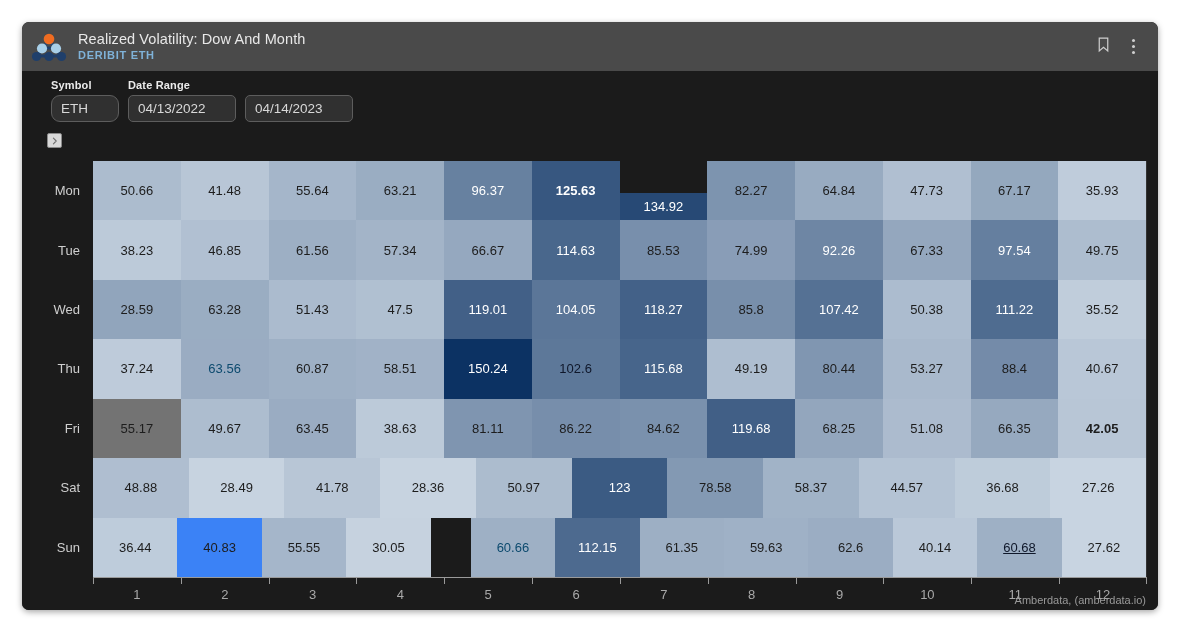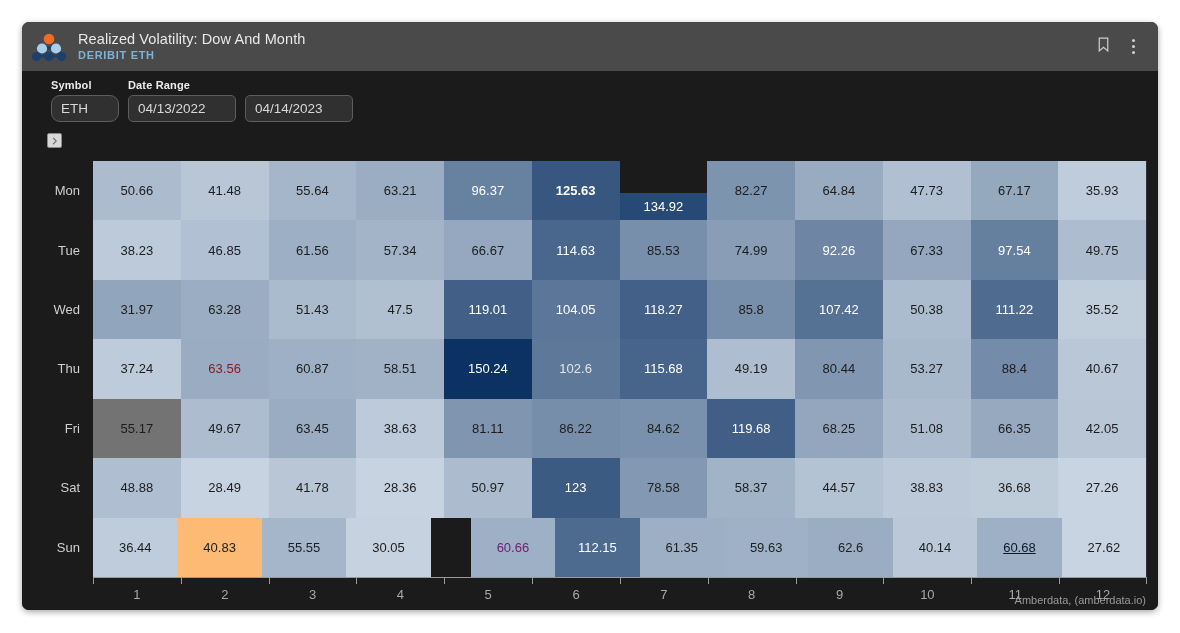--- a/index.html
+++ b/index.html
@@ -367,81 +367,80 @@
               <div class="heat-cell" style="background: rgb(149, 168, 191); color: rgb(29, 29, 29);">66.67</div>
               <div class="heat-cell" style="background: rgb(73, 103, 140); color: rgb(255, 255, 255);">114.63</div>
               <div class="heat-cell" style="background: rgb(120, 143, 172); color: rgb(29, 29, 29);">85.53</div>
               <div class="heat-cell" style="background: rgb(137, 157, 183); color: rgb(29, 29, 29);">74.99</div>
               <div class="heat-cell" style="background: rgb(110, 134, 164); color: rgb(255, 255, 255);">92.26</div>
               <div class="heat-cell" style="background: rgb(148, 167, 190); color: rgb(29, 29, 29);">67.33</div>
               <div class="heat-cell" style="background: rgb(101, 127, 159); color: rgb(255, 255, 255);">97.54</div>
               <div class="heat-cell" style="background: rgb(173, 189, 207); color: rgb(29, 29, 29);">49.75</div>
             </div>
             <div class="heat-row">
-              <div class="heat-cell" style="background: rgb(145, 165, 188); color: rgb(29, 29, 29);">31.97</div>
+              <div class="heat-cell" style="background: rgb(145, 165, 188); color: rgb(29, 29, 29);">28.59</div>
               <div class="heat-cell" style="background: rgb(154, 173, 194); color: rgb(29, 29, 29);">63.28</div>
               <div class="heat-cell" style="background: rgb(171, 187, 206); color: rgb(29, 29, 29);">51.43</div>
               <div class="heat-cell" style="background: rgb(176, 192, 209); color: rgb(29, 29, 29);">47.5</div>
               <div class="heat-cell" style="background: rgb(66, 96, 135); color: rgb(255, 255, 255);">119.01</div>
               <div class="heat-cell" style="background: rgb(91, 118, 152); color: rgb(255, 255, 255);">104.05</div>
               <div class="heat-cell" style="background: rgb(67, 97, 136); color: rgb(255, 255, 255);">118.27</div>
               <div class="heat-cell" style="background: rgb(120, 143, 171); color: rgb(29, 29, 29);">85.8</div>
               <div class="heat-cell" style="background: rgb(85, 113, 148); color: rgb(255, 255, 255);">107.42</div>
               <div class="heat-cell" style="background: rgb(172, 188, 207); color: rgb(29, 29, 29);">50.38</div>
               <div class="heat-cell" style="background: rgb(79, 108, 144); color: rgb(255, 255, 255);">111.22</div>
               <div class="heat-cell" style="background: rgb(192, 205, 219); color: rgb(29, 29, 29);">35.52</div>
             </div>
             <div class="heat-row">
               <div class="heat-cell" style="background: rgb(190, 203, 218); color: rgb(29, 29, 29);">37.24</div>
-              <div class="heat-cell" style="background: rgb(154, 172, 194); color: #7f1d1d;">63.56</div>
+              <div class="heat-cell" style="background: rgb(154, 172, 194); color: #0c4a6e;">63.56</div>
               <div class="heat-cell" style="background: rgb(158, 176, 197); color: rgb(29, 29, 29);">60.87</div>
               <div class="heat-cell" style="background: rgb(161, 178, 199); color: rgb(29, 29, 29);">58.51</div>
               <div class="heat-cell" style="background: rgb(12, 50, 99); color: rgb(255, 255, 255);">150.24</div>
-              <div class="heat-cell" style="background: rgb(93, 120, 153); color: #e5e5e5;">102.6</div>
+              <div class="heat-cell" style="background: rgb(93, 120, 153); color: #0f172a;">102.6</div>
               <div class="heat-cell" style="background: rgb(71, 101, 139); color: rgb(255, 255, 255);">115.68</div>
               <div class="heat-cell" style="background: rgb(174, 190, 208); color: rgb(29, 29, 29);">49.19</div>
               <div class="heat-cell" style="background: rgb(128, 150, 177); color: rgb(29, 29, 29);">80.44</div>
               <div class="heat-cell" style="background: rgb(169, 185, 204); color: rgb(29, 29, 29);">53.27</div>
               <div class="heat-cell" style="background: rgb(116, 139, 169); color: rgb(29, 29, 29);">88.4</div>
               <div class="heat-cell" style="background: rgb(185, 199, 215); color: rgb(29, 29, 29);">40.67</div>
             </div>
             <div class="heat-row">
               <div class="heat-cell" style="background: #737373; color: rgb(29, 29, 29);">55.17</div>
               <div class="heat-cell" style="background: rgb(173, 189, 207); color: rgb(29, 29, 29);">49.67</div>
               <div class="heat-cell" style="background: rgb(154, 172, 194); color: rgb(29, 29, 29);">63.45</div>
               <div class="heat-cell" style="background: rgb(188, 202, 217); color: rgb(29, 29, 29);">38.63</div>
               <div class="heat-cell" style="background: rgb(127, 149, 176); color: rgb(29, 29, 29);">81.11</div>
               <div class="heat-cell" style="background: rgb(119, 142, 171); color: rgb(29, 29, 29);">86.22</div>
               <div class="heat-cell" style="background: rgb(122, 145, 173); color: rgb(29, 29, 29);">84.62</div>
               <div class="heat-cell" style="background: rgb(65, 95, 134); color: rgb(255, 255, 255);">119.68</div>
               <div class="heat-cell" style="background: rgb(147, 166, 189); color: rgb(29, 29, 29);">68.25</div>
               <div class="heat-cell" style="background: rgb(172, 187, 206); color: rgb(29, 29, 29);">51.08</div>
               <div class="heat-cell" style="background: rgb(150, 169, 191); color: rgb(29, 29, 29);">66.35</div>
-              <div class="heat-cell" style="background: rgb(184, 198, 214); color: rgb(29, 29, 29);">42.05</div>
+              <div class="heat-cell" style="background: rgb(184, 198, 214); color: rgb(29, 29, 29); font-weight: bold;">42.05</div>
             </div>
             <div class="heat-row">
               <div class="heat-cell" style="background: rgb(175, 190, 208); color: rgb(29, 29, 29);">48.88</div>
               <div class="heat-cell" style="background: rgb(199, 211, 224); color: rgb(29, 29, 29);">28.49</div>
               <div class="heat-cell" style="background: rgb(184, 198, 214); color: rgb(29, 29, 29);">41.78</div>
               <div class="heat-cell" style="background: rgb(199, 211, 224); color: rgb(29, 29, 29);">28.36</div>
               <div class="heat-cell" style="background: rgb(172, 188, 206); color: rgb(29, 29, 29); text-align: center;">50.97</div>
               <div class="heat-cell" style="background: rgb(59, 91, 131); color: rgb(255, 255, 255);">123</div>
               <div class="heat-cell" style="background: rgb(131, 153, 179); color: rgb(29, 29, 29);">78.58</div>
               <div class="heat-cell" style="background: rgb(161, 179, 199); color: rgb(29, 29, 29);">58.37</div>
               <div class="heat-cell" style="background: rgb(180, 195, 212); color: rgb(29, 29, 29);">44.57</div>
-              <div class="heat-cell" style="background: rgb(188, 201, 217); color: rgb(29, 29, 29);">38.83</div>
               <div class="heat-cell" style="background: rgb(190, 204, 218); color: rgb(29, 29, 29);">36.68</div>
               <div class="heat-cell" style="background: rgb(200, 212, 225); color: rgb(29, 29, 29);">27.26</div>
             </div>
             <div class="heat-row">
               <div class="heat-cell" style="background: rgb(190, 204, 219); color: rgb(29, 29, 29);">36.44</div>
-              <div class="heat-cell" style="background: #fdba74; color: rgb(29, 29, 29);">40.83</div>
+              <div class="heat-cell" style="background: #3b82f6; color: rgb(29, 29, 29);">40.83</div>
               <div class="heat-cell" style="background: rgb(165, 182, 202); color: rgb(29, 29, 29);">55.55</div>
               <div class="heat-cell" style="background: rgb(198, 210, 223); color: rgb(29, 29, 29);">30.05</div>
-              <div class="heat-cell" style="background: rgb(158, 176, 197); color: #701a75; margin-left: 40px;">60.66</div>
+              <div class="heat-cell" style="background: rgb(158, 176, 197); color: #0c4a6e; margin-left: 40px;">60.66</div>
               <div class="heat-cell" style="background: rgb(77, 106, 143); color: rgb(255, 255, 255);">112.15</div>
               <div class="heat-cell" style="background: rgb(157, 175, 196); color: rgb(29, 29, 29);">61.35</div>
               <div class="heat-cell" style="background: rgb(159, 177, 198); color: rgb(29, 29, 29);">59.63</div>
               <div class="heat-cell" style="background: rgb(155, 173, 195); color: rgb(29, 29, 29);">62.6</div>
               <div class="heat-cell" style="background: rgb(186, 200, 216); color: rgb(29, 29, 29);">40.14</div>
               <div class="heat-cell" style="background: rgb(158, 176, 197); color: #0f172a; text-decoration: underline;">60.68</div>
               <div class="heat-cell" style="background: rgb(200, 212, 225); color: rgb(29, 29, 29);">27.62</div>
             </div>
           </div>
       </div>

